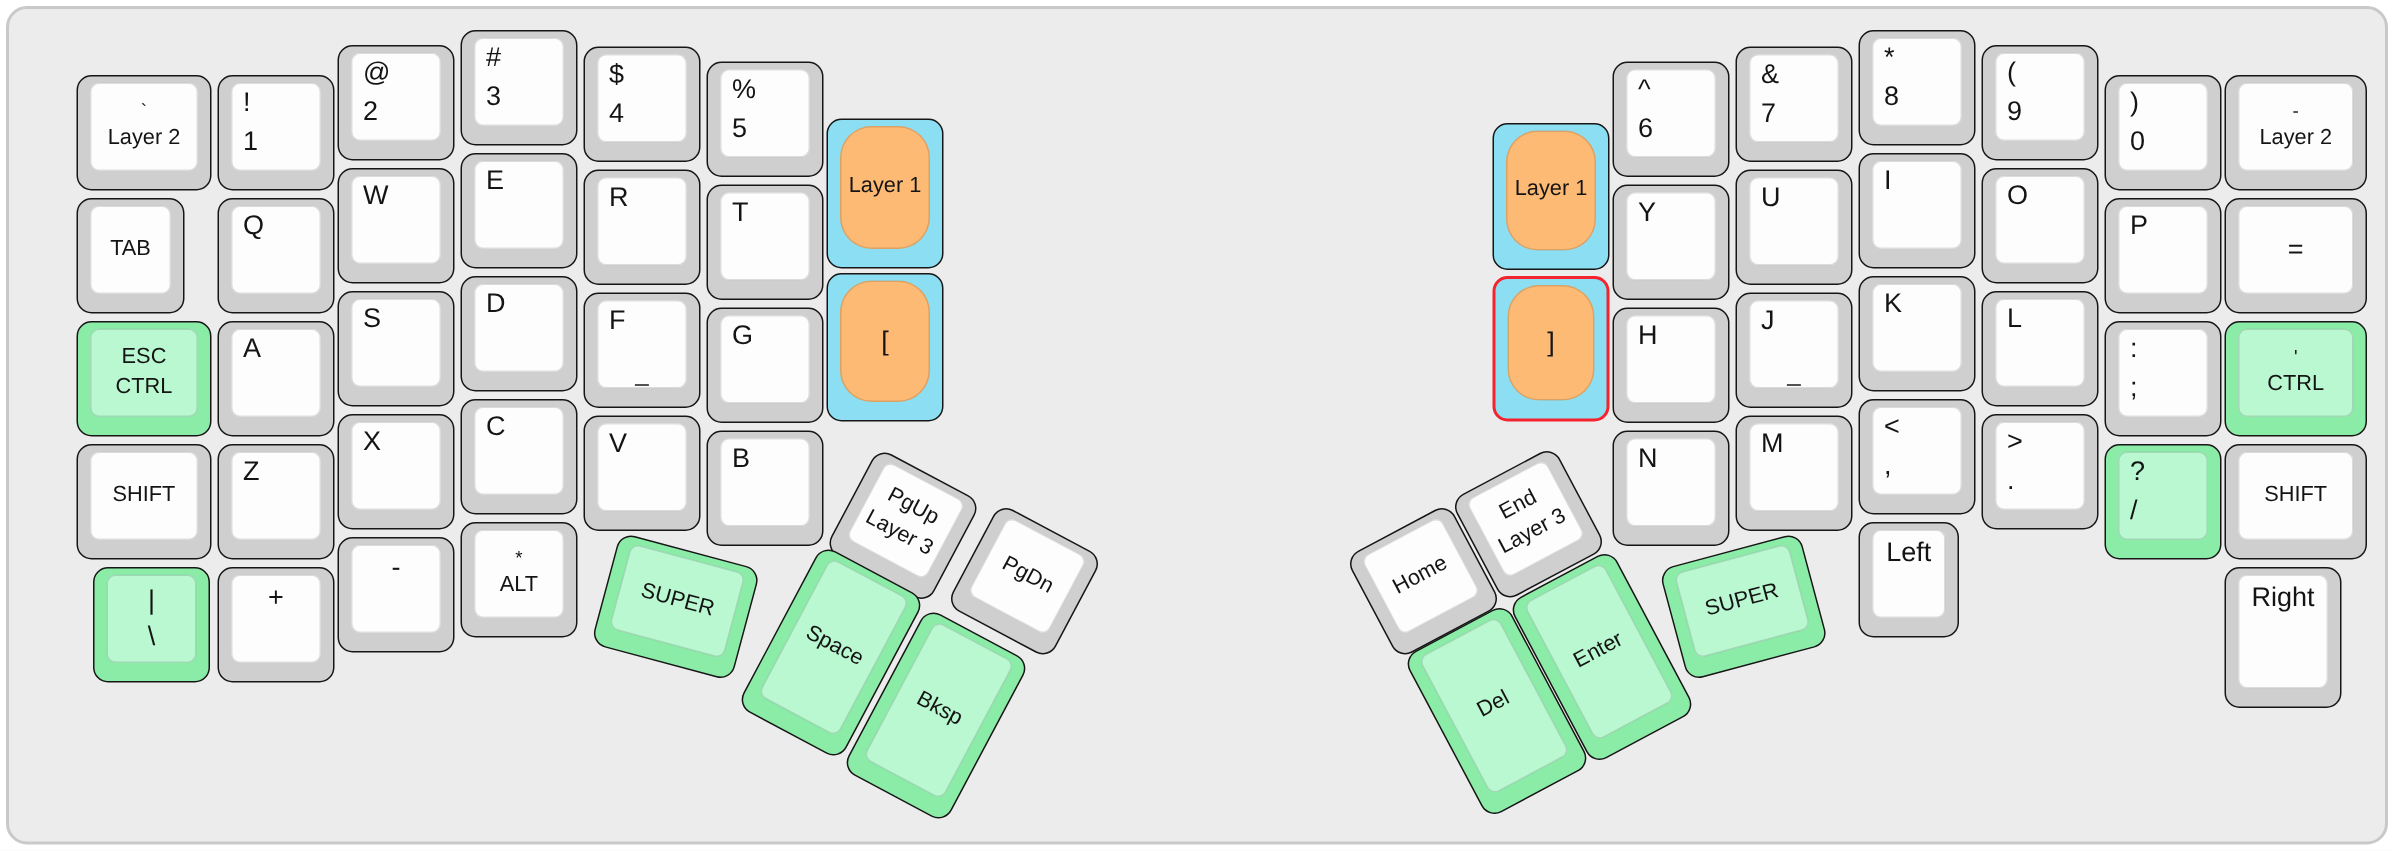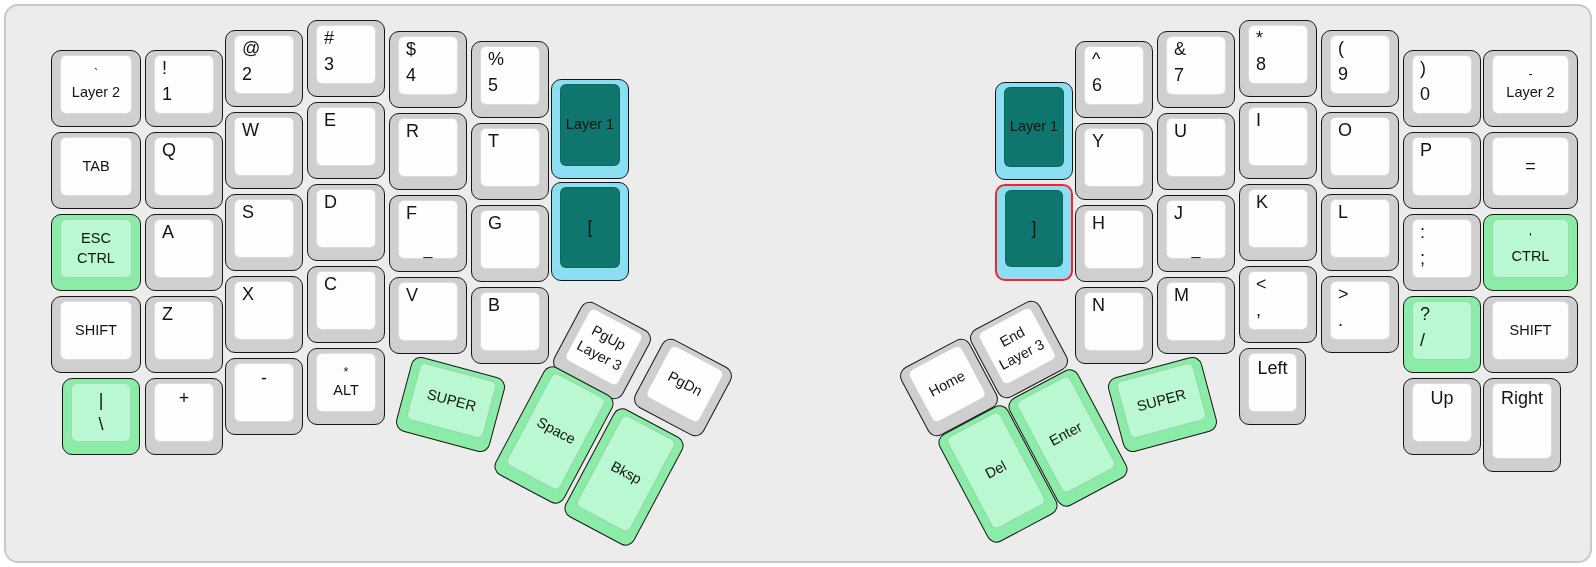--- a/index.html
+++ b/index.html
@@ -6,21 +6,21 @@
   #stage{position:relative;width:1596px;height:567px;font-family:"Liberation Sans",sans-serif;overflow:hidden;}
   #panel{position:absolute;left:4px;top:4px;right:4px;bottom:4px;background:#ececec;border:2px solid #c9c9c9;border-radius:14px;box-sizing:border-box;}
   .key{position:absolute;border:1.5px solid #161616;border-radius:10px;box-sizing:border-box;}
   .key.white{background:#cfcfcf;}
   .key.green{background:#8beca7;}
   .key.cyan{background:#8cdff2;}
   .key.selected{border:2px solid #f5232e;}
   .keytop{position:absolute;left:8px;right:8px;top:4px;bottom:12px;border-radius:6px;border:1px solid rgba(0,0,0,0.13);box-sizing:border-box;display:flex;color:#141414;}
   .key.white .keytop{background:#fdfdfd;}
   .key.green .keytop{background:#b9f8d0;}
-  .key.cyan .keytop{background:#0f766e;}
+  .key.cyan .keytop{background:#fdba74;border-radius:21px;}
   .keytop.sym2{flex-direction:column;justify-content:space-between;align-items:flex-start;padding:2px 6px 7px 7px;}
   .keytop.letter,.keytop.letter_home{padding:2px 6px 0 7px;align-items:flex-start;position:absolute;}
   .keytop.center{flex-direction:column;align-items:center;justify-content:center;gap:2px;text-align:center;}
   .keytop.top_center{flex-direction:column;align-items:center;justify-content:flex-start;padding-top:4px;text-align:center;}
   .label{line-height:1.2;white-space:pre;}
   .sz-lg{font-size:18px;}
   .sz-md{font-size:14.5px;}
   .sz-sm{font-size:12.5px;}
   .home-mark{position:absolute;bottom:-1px;left:50%;transform:translateX(-50%);font-size:16px;}
 </style>
@@ -28,21 +28,21 @@
 <body>
 
 <div id="stage">
   <div id="panel">
       <div class="key white" style="left: 45px; top: 44px; width: 90px; height: 77px;">
         <div class="keytop center">
           <span class="label sz-sm">`</span>
           <span class="label sz-md">Layer 2</span>
         </div>
       </div>
-      <div class="key white" style="left: 45px; top: 126px; width: 90px; height: 77px;">
+      <div class="key white" style="left: 45px; top: 126px; width: 72px; height: 77px;">
         <div class="keytop center">
           <span class="label sz-md">TAB</span>
         </div>
       </div>
       <div class="key green" style="left: 45px; top: 208px; width: 90px; height: 77px;">
         <div class="keytop center">
           <span class="label sz-md">ESC</span>
           <span class="label sz-md">CTRL</span>
         </div>
       </div>
@@ -333,25 +333,20 @@
           <span class="label sz-lg">:</span>
           <span class="label sz-lg">;</span>
         </div>
       </div>
       <div class="key green" style="left: 1397px; top: 290px; width: 78px; height: 77px;">
         <div class="keytop sym2">
           <span class="label sz-lg">?</span>
           <span class="label sz-lg">/</span>
         </div>
       </div>
-      <div class="key white" style="left: 1397px; top: 372px; width: 78px; height: 77px;">
-        <div class="keytop top_center">
-          <span class="label sz-lg">Up</span>
-        </div>
-      </div>
       <div class="key white" style="left: 1477px; top: 44px; width: 95px; height: 77px;">
         <div class="keytop center">
           <span class="label sz-sm">-</span>
           <span class="label sz-md">Layer 2</span>
         </div>
       </div>
       <div class="key white" style="left: 1477px; top: 126px; width: 95px; height: 77px;">
         <div class="keytop center">
           <span class="label sz-lg">=</span>
         </div>

